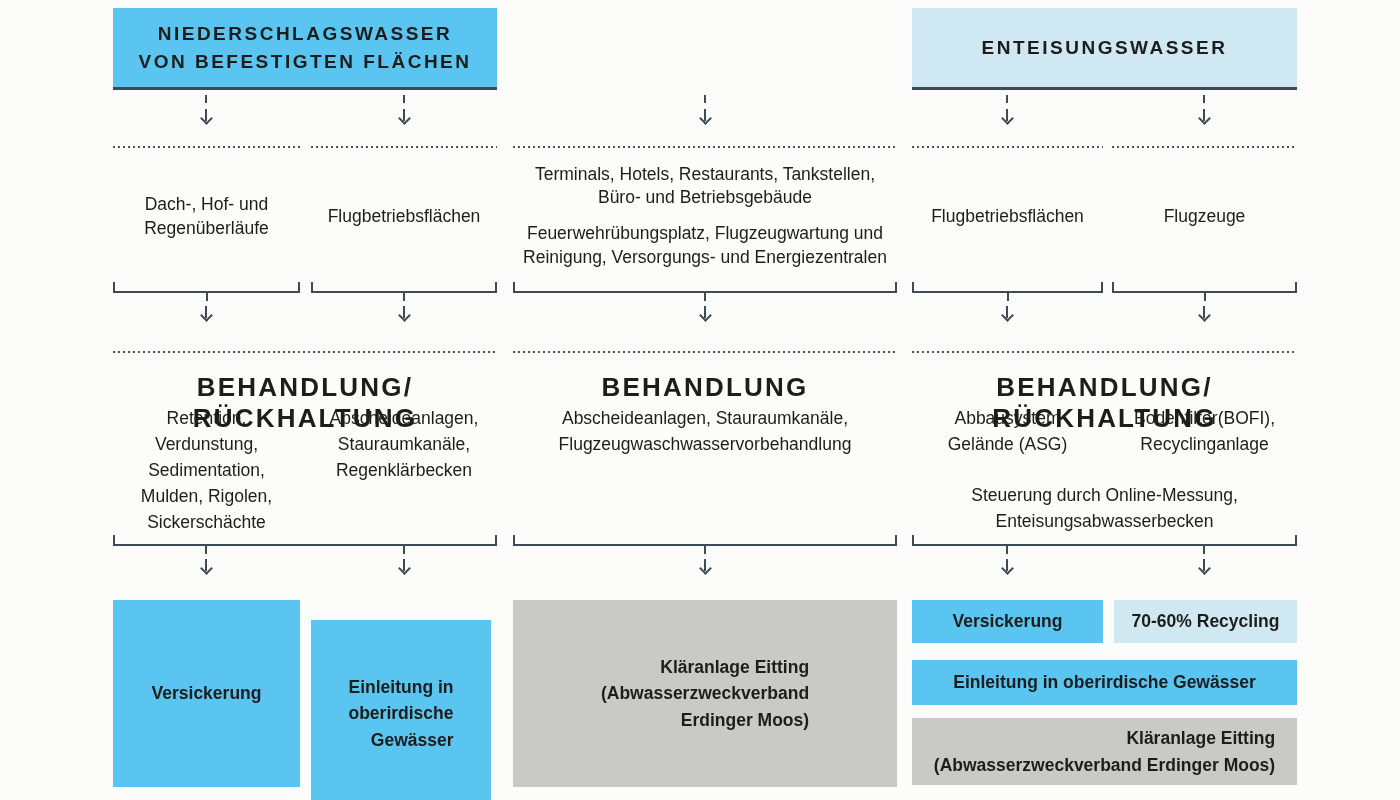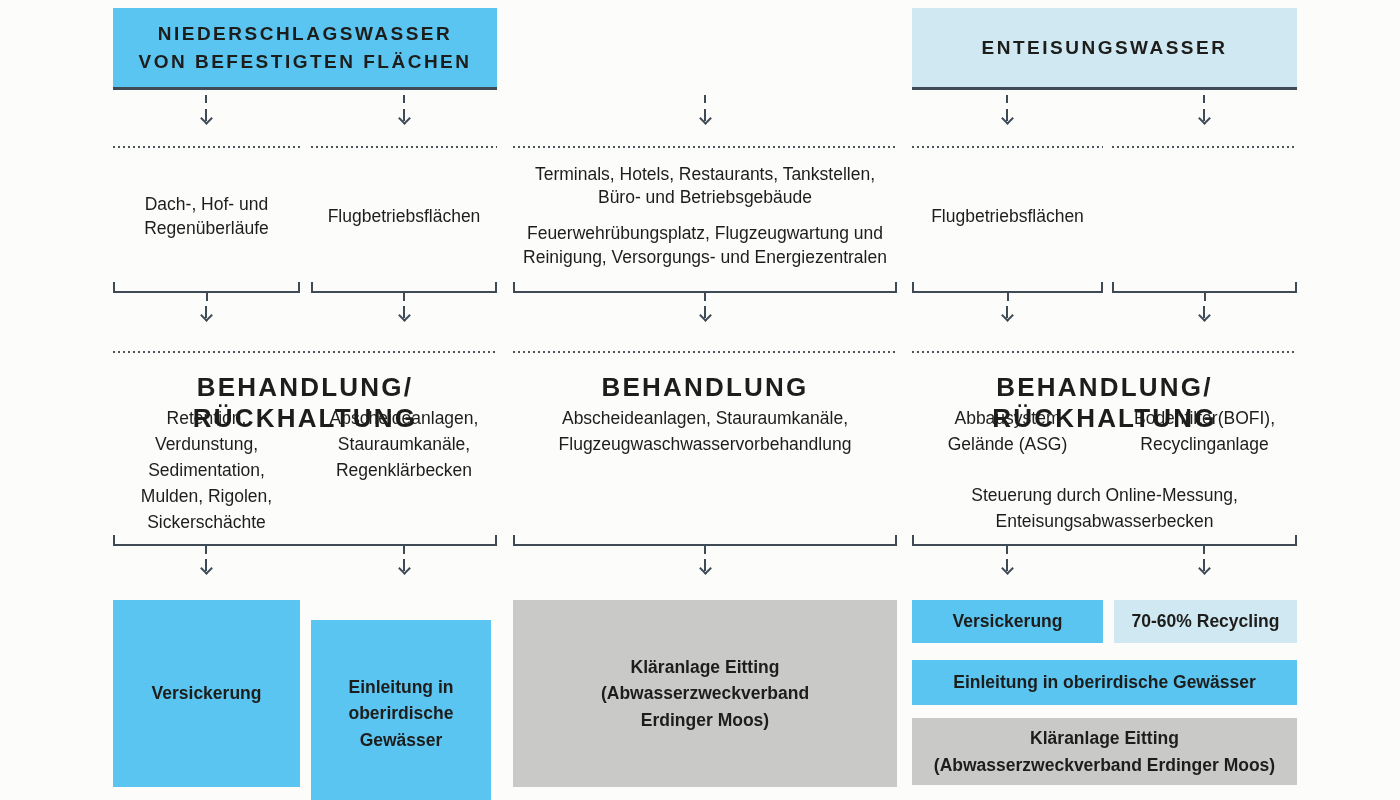--- a/index.html
+++ b/index.html
@@ -33,21 +33,21 @@
        font-size:17.5px;line-height:1.4;white-space:pre-line}
   .srccol{position:absolute;display:flex;flex-direction:column;align-items:center;justify-content:center;
           gap:12px;text-align:center;font-size:17.5px;line-height:1.35}
   .pre{white-space:pre-line}
   .bracket{position:absolute;height:19px}
   .bl{position:absolute;top:9px;left:0;right:0;height:2px;background:var(--line)}
   .be{position:absolute;top:0;width:2px;height:11px;background:var(--line)}
   .bt{position:absolute;top:11px;width:2px;height:8px;background:var(--line);transform:translateX(-50%)}
   .theading{position:absolute;left:0;right:0;text-align:center;font-weight:bold;font-size:26px;letter-spacing:2.2px}
   .tdetail{position:absolute;text-align:center;font-size:17.5px;line-height:1.48;white-space:pre-line}
-  .obox{position:absolute;display:flex;align-items:center;justify-content:center;text-align:center;
+  .obox{position:absolute;display:flex;align-items:center;justify-content:center;text-align:right;
         font-weight:bold;font-size:17.5px;line-height:1.5;white-space:pre-line}
 </style>
 </head>
 <body>
 
 <div class="canvas">
 
   <section class="col" style="left:113px;width:384px">
     <div class="hdr bg-blue">NIEDERSCHLAGSWASSER
 VON BEFESTIGTEN FLÄCHEN</div>
@@ -191,20 +191,21 @@
       <div class="tick"></div>
         <div class="sp"></div>
         <div class="shaft"></div>
         <div class="head"></div>
     </div>
 
     <div class="dots" style="left:0;width:191px;top:146px"></div>
     <div class="dots" style="left:200px;width:185px;top:146px"></div>
 
     <div class="src" style="left:0;width:191px;top:150px;height:132px">Flugbetriebsflächen</div>
+    <div class="src" style="left:200px;width:185px;top:150px;height:132px">Flugzeuge</div>
 
     <div class="bracket" style="left:0;width:191px;top:282px">
       <div class="bl"></div>
         <div class="be" style="left:0"></div>
         <div class="be" style="right:0"></div>
         <div class="bt" style="left:50%"></div>
     </div>
     <div class="bracket" style="left:200px;width:185px;top:282px">
       <div class="bl"></div>
         <div class="be" style="left:0"></div>

